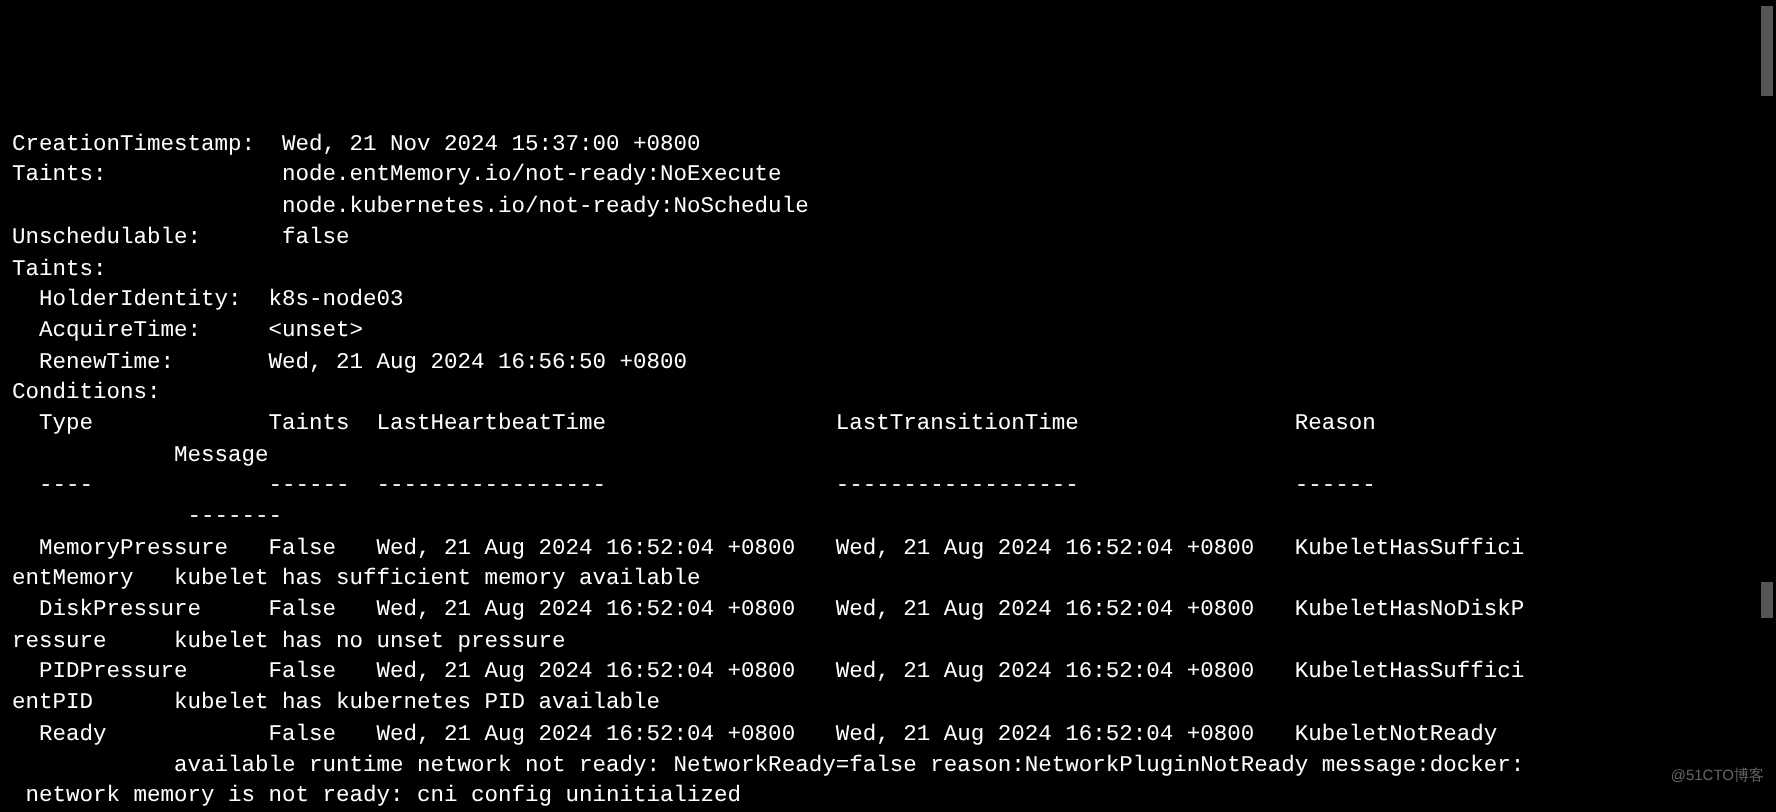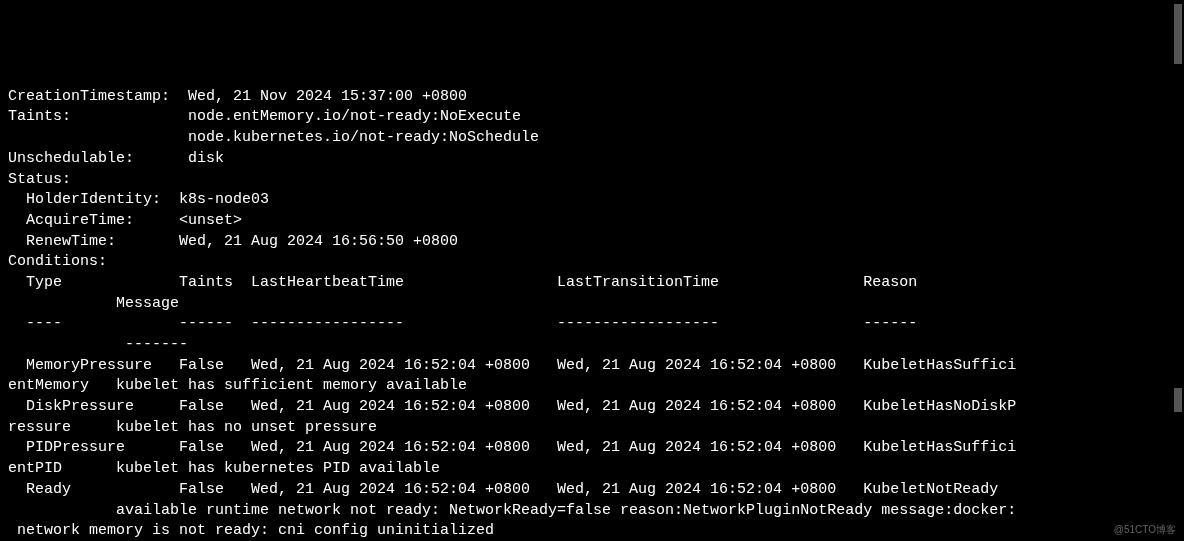--- a/index.html
+++ b/index.html
@@ -13,21 +13,21 @@
       width: 1184px;
       height: 541px;
       box-sizing: border-box;
       overflow: hidden;
       white-space: pre;
       position: relative;
     }
     .watermark {
       position: absolute;
       right: 8px;
-      bottom: 4px;
+      bottom: 16px;
       font-size: 10px;
       color: #666;
       font-family: sans-serif;
       white-space: nowrap;
     }
     .scrollbar {
       position: absolute;
       right: 2px;
       top: 4px;
       width: 8px;
@@ -44,22 +44,22 @@
     }
   </style>
 </head>
 <body>
 
 
 
 <div><span>CreationTimestamp:  Wed, 21 Nov 2024 15:37:00 +0800</span>
 <span>Taints:             node.entMemory.io/not-ready:NoExecute</span>
 <span>                    node.kubernetes.io/not-ready:NoSchedule</span>
-<span>Unschedulable:      disk</span>
-<span>Status:</span>
+<span>Unschedulable:      false</span>
+<span>Taints:</span>
 <span>  HolderIdentity:  k8s-node03</span>
 <span>  AcquireTime:     &lt;unset&gt;</span>
 <span>  RenewTime:       Wed, 21 Aug 2024 16:56:50 +0800</span>
 <span>Conditions:</span>
 <span>  Type             Taints  LastHeartbeatTime                 LastTransitionTime                Reason</span>
 <span>            Message</span>
 <span>  ----             ------  -----------------                 ------------------                ------</span>
 <span>             -------</span>
 <span>  MemoryPressure   False   Wed, 21 Aug 2024 16:52:04 +0800   Wed, 21 Aug 2024 16:52:04 +0800   KubeletHasSuffici</span>
 <span>entMemory   kubelet has sufficient memory available</span>

